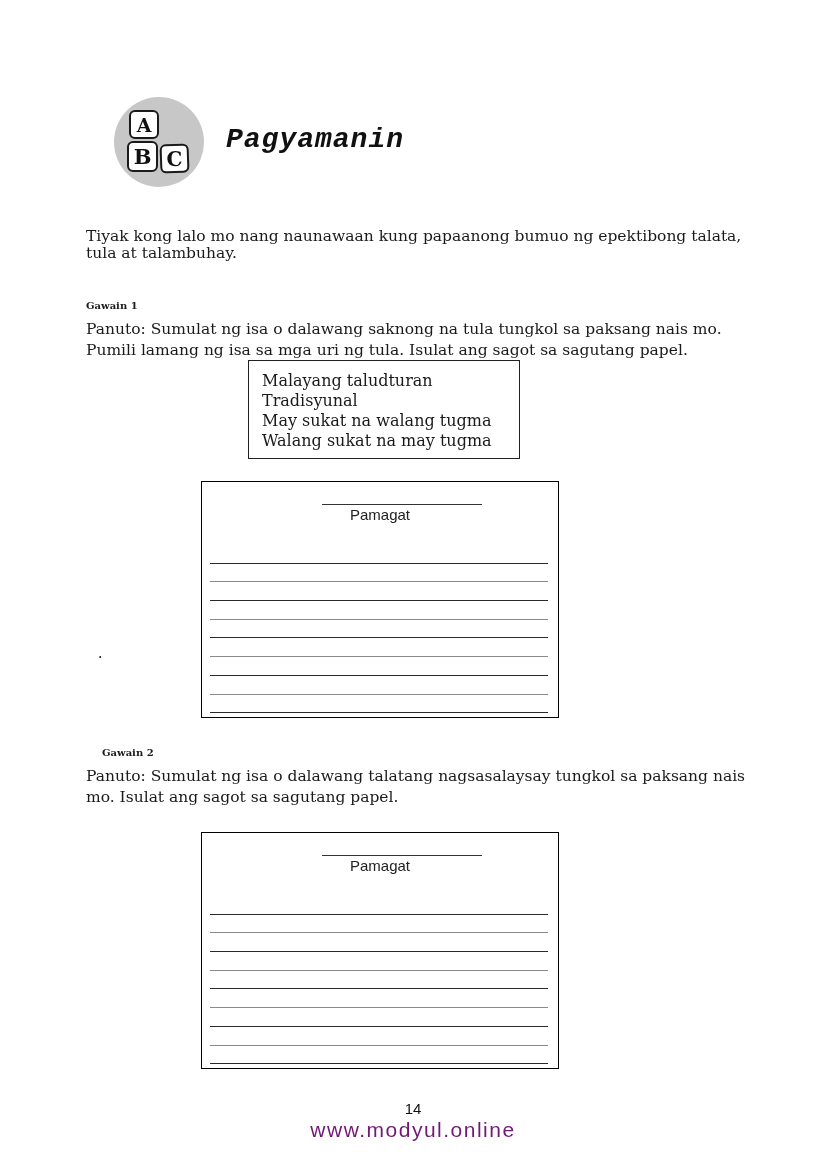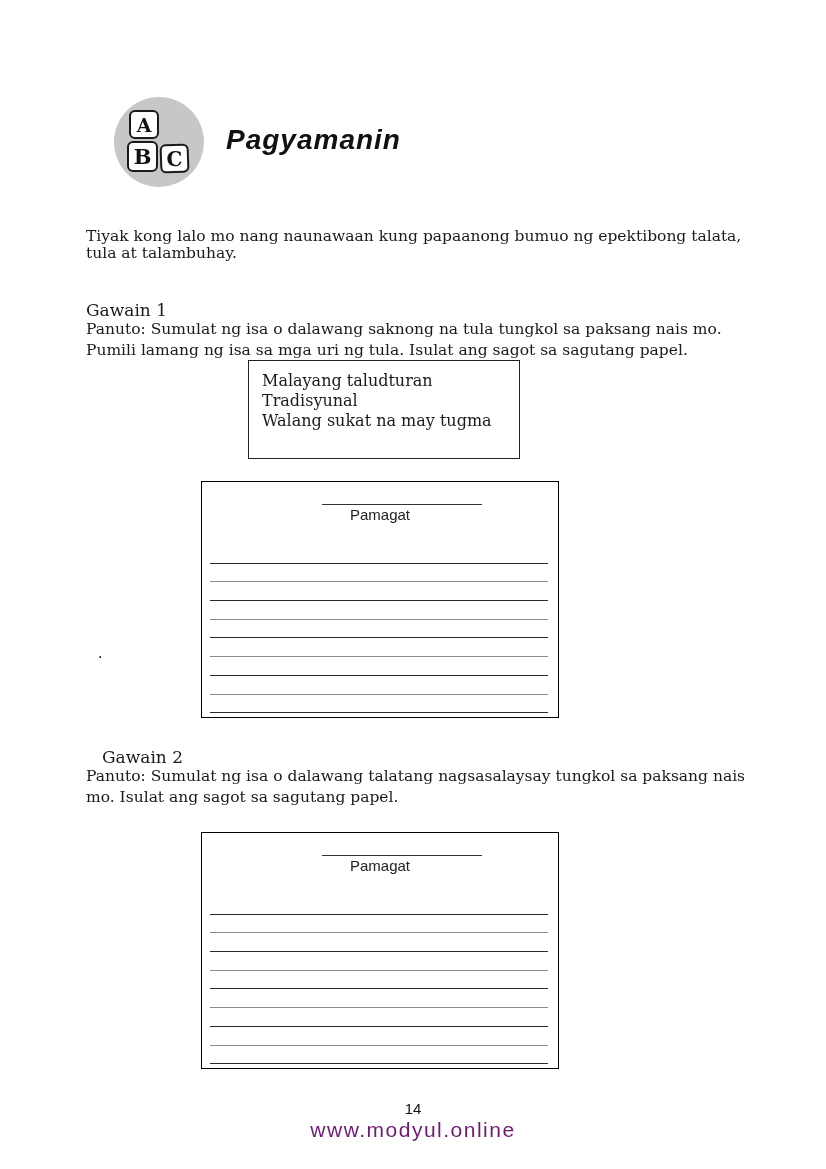--- a/index.html
+++ b/index.html
@@ -25,33 +25,33 @@
     display:flex;align-items:center;justify-content:center;
     font-family:"DejaVu Serif", serif;
     font-weight:bold;color:#111;
     box-sizing:border-box;
   }
   .block-a{left:129px;top:110px;width:30px;height:29px;font-size:19px;}
   .block-b{left:127px;top:141px;width:31px;height:31px;font-size:21px;}
   .block-c{left:160px;top:144px;width:29px;height:29px;font-size:20px;transform:rotate(-2deg);}
   .page-title{
     position:absolute;left:226px;top:124px;
-    font-family:Liberation Sans, sans-serif;
+    font-family:Liberation Mono, monospace;
     font-weight:bold;font-style:italic;
     font-size:28px;color:#111;
     letter-spacing:1px;
   }
   
   .intro{
     position:absolute;left:86px;top:228px;width:662px;
     font-size:15.5px;line-height:17px;
   }
   .gawain-heading{
     position:absolute;left:86px;
-    font-size:17px;font-weight:normal;
+    font-size:10px;font-weight:bold;
   }
   .g1-heading{top:300px;}
   .g2-heading{top:747px;margin-left:16px;}
   .instructions{
     position:absolute;left:86px;width:668px;
     font-size:15.5px;line-height:20.5px;
   }
   .g1-instructions{top:319px;}
   .g2-instructions{top:766px;}
   
@@ -122,20 +122,21 @@
   <div class="page-title">Pagyamanin</div>
 
   <div class="intro">Tiyak kong  lalo mo nang naunawaan kung papaanong bumuo ng epektibong talata, tula at talambuhay.</div>
 
   <div class="gawain-heading g1-heading">Gawain 1</div>
   <div class="instructions g1-instructions">Panuto: Sumulat ng isa o dalawang saknong na tula tungkol sa paksang nais mo. Pumili lamang ng isa sa mga uri ng tula. Isulat ang sagot sa sagutang papel.</div>
 
   <div class="options-box">
     <div class="option-item">Malayang taludturan</div>
     <div class="option-item">Tradisyunal</div>
+    <div class="option-item">May sukat na walang tugma</div>
     <div class="option-item">Walang sukat na may tugma</div>
   </div>
 
   <div class="worksheet ws1">
     <div class="ws-titleline"></div>
     <div class="ws-title">Pamagat</div>
     <div class="ws-lines">
         <div class="wline"></div>
         <div class="wline lite"></div>
         <div class="wline"></div>

